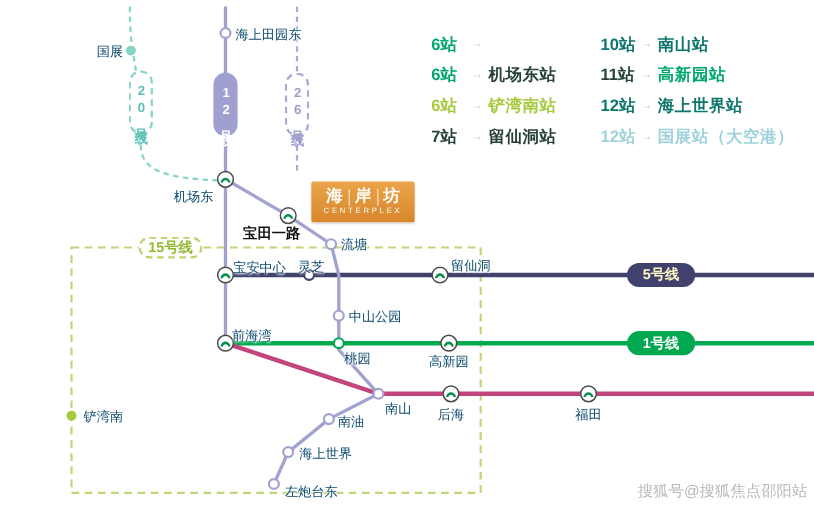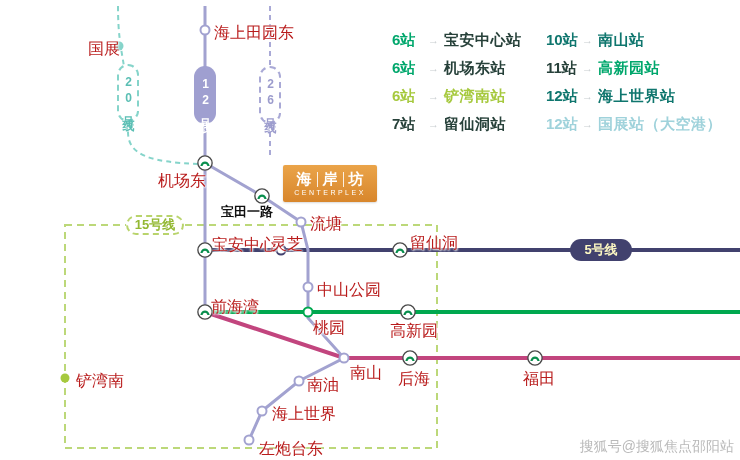--- a/index.html
+++ b/index.html
@@ -12,21 +12,21 @@
   
   .station{position:absolute;transform:translate(-50%,-50%);z-index:2;line-height:0;}
   .mk-dot{display:inline-block;width:7px;height:7px;border-radius:50%;background:#fff;border:2px solid #a2a2d0;}
   .mk-dot.dark{border-color:#41416e;}
   .mk-dot.green{border-color:#00a84f;}
   .mk-fill{display:inline-block;width:9px;height:9px;border-radius:50%;}
   .mk-fill.teal{background:#85d4ca;}
   .mk-fill.green15{background:#a6c93e;}
   .mk-metro svg{display:block;}
   .station-label{
-    position:absolute;z-index:2;font-size:16px;color:#b91c1c;white-space:nowrap;
+    position:absolute;z-index:2;font-size:12px;color:#0c4a6e;white-space:nowrap;
     text-shadow:0 0 2px #fff,0 0 3px #fff,1px 1px 2px #fff;
   }
   .station-label.strong{font-weight:700;font-size:13px;color:#101010;}
   
   .badge{
     position:absolute;display:flex;align-items:center;justify-content:center;
     background:#fff;border-radius:12px;z-index:3;font-weight:700;font-size:13px;box-sizing:border-box;
   }
   .badge.vert{writing-mode:vertical-rl;text-orientation:upright;letter-spacing:2px;font-size:12px;border-radius:11px;}
   .badge.dashed-teal{border:2px dashed #85d4ca;color:#5bbfb4;}
@@ -86,21 +86,20 @@
       <span>坊</span>
     </div>
     <div class="logo-sub">CENTERPLEX</div>
   </div>
 
   <div id="legend">
       <div class="legend-col first">
         <div class="legend-row">
           <span class="l-count c-green">6站</span>
           <span class="l-arrow">→</span>
-          <span class="l-name c-dark">宝安中心站</span>
         </div>
         <div class="legend-row">
           <span class="l-count c-green">6站</span>
           <span class="l-arrow">→</span>
           <span class="l-name c-dark">机场东站</span>
         </div>
         <div class="legend-row">
           <span class="l-count c-lightgreen">6站</span>
           <span class="l-arrow">→</span>
           <span class="l-name c-lightgreen">铲湾南站</span>
@@ -196,13 +195,14 @@
     <div class="station-label" style="left: 272px; top: 404px;">海上世界</div>
     <div class="station" style="left: 249px; top: 440px;"><span class="mk-dot"></span></div>
     <div class="station-label" style="left: 259px; top: 439px;">左炮台东</div>
     <div class="station" style="left: 65px; top: 378px;"><span class="mk-fill green15"></span></div>
     <div class="station-label" style="left: 76px; top: 371px;">铲湾南</div>
     <div class="badge dashed-teal vert" style="left: 117px; top: 64px; width: 22px; height: 58px;">20号线</div>
     <div class="badge filled-purple vert" style="left: 194px; top: 66px; width: 22px; height: 58px;">12号线</div>
     <div class="badge dashed-purple vert" style="left: 259px; top: 66px; width: 22px; height: 58px;">26号线</div>
     <div class="badge dashed-green" style="left: 126px; top: 215px; width: 58px; height: 20px;">15号线</div>
     <div class="badge filled-dark" style="left: 570px; top: 239px; width: 62px; height: 22px;">5号线</div>
+    <div class="badge filled-green" style="left: 570px; top: 301px; width: 62px; height: 22px;">1号线</div>
   </div>
 
 </body></html>

